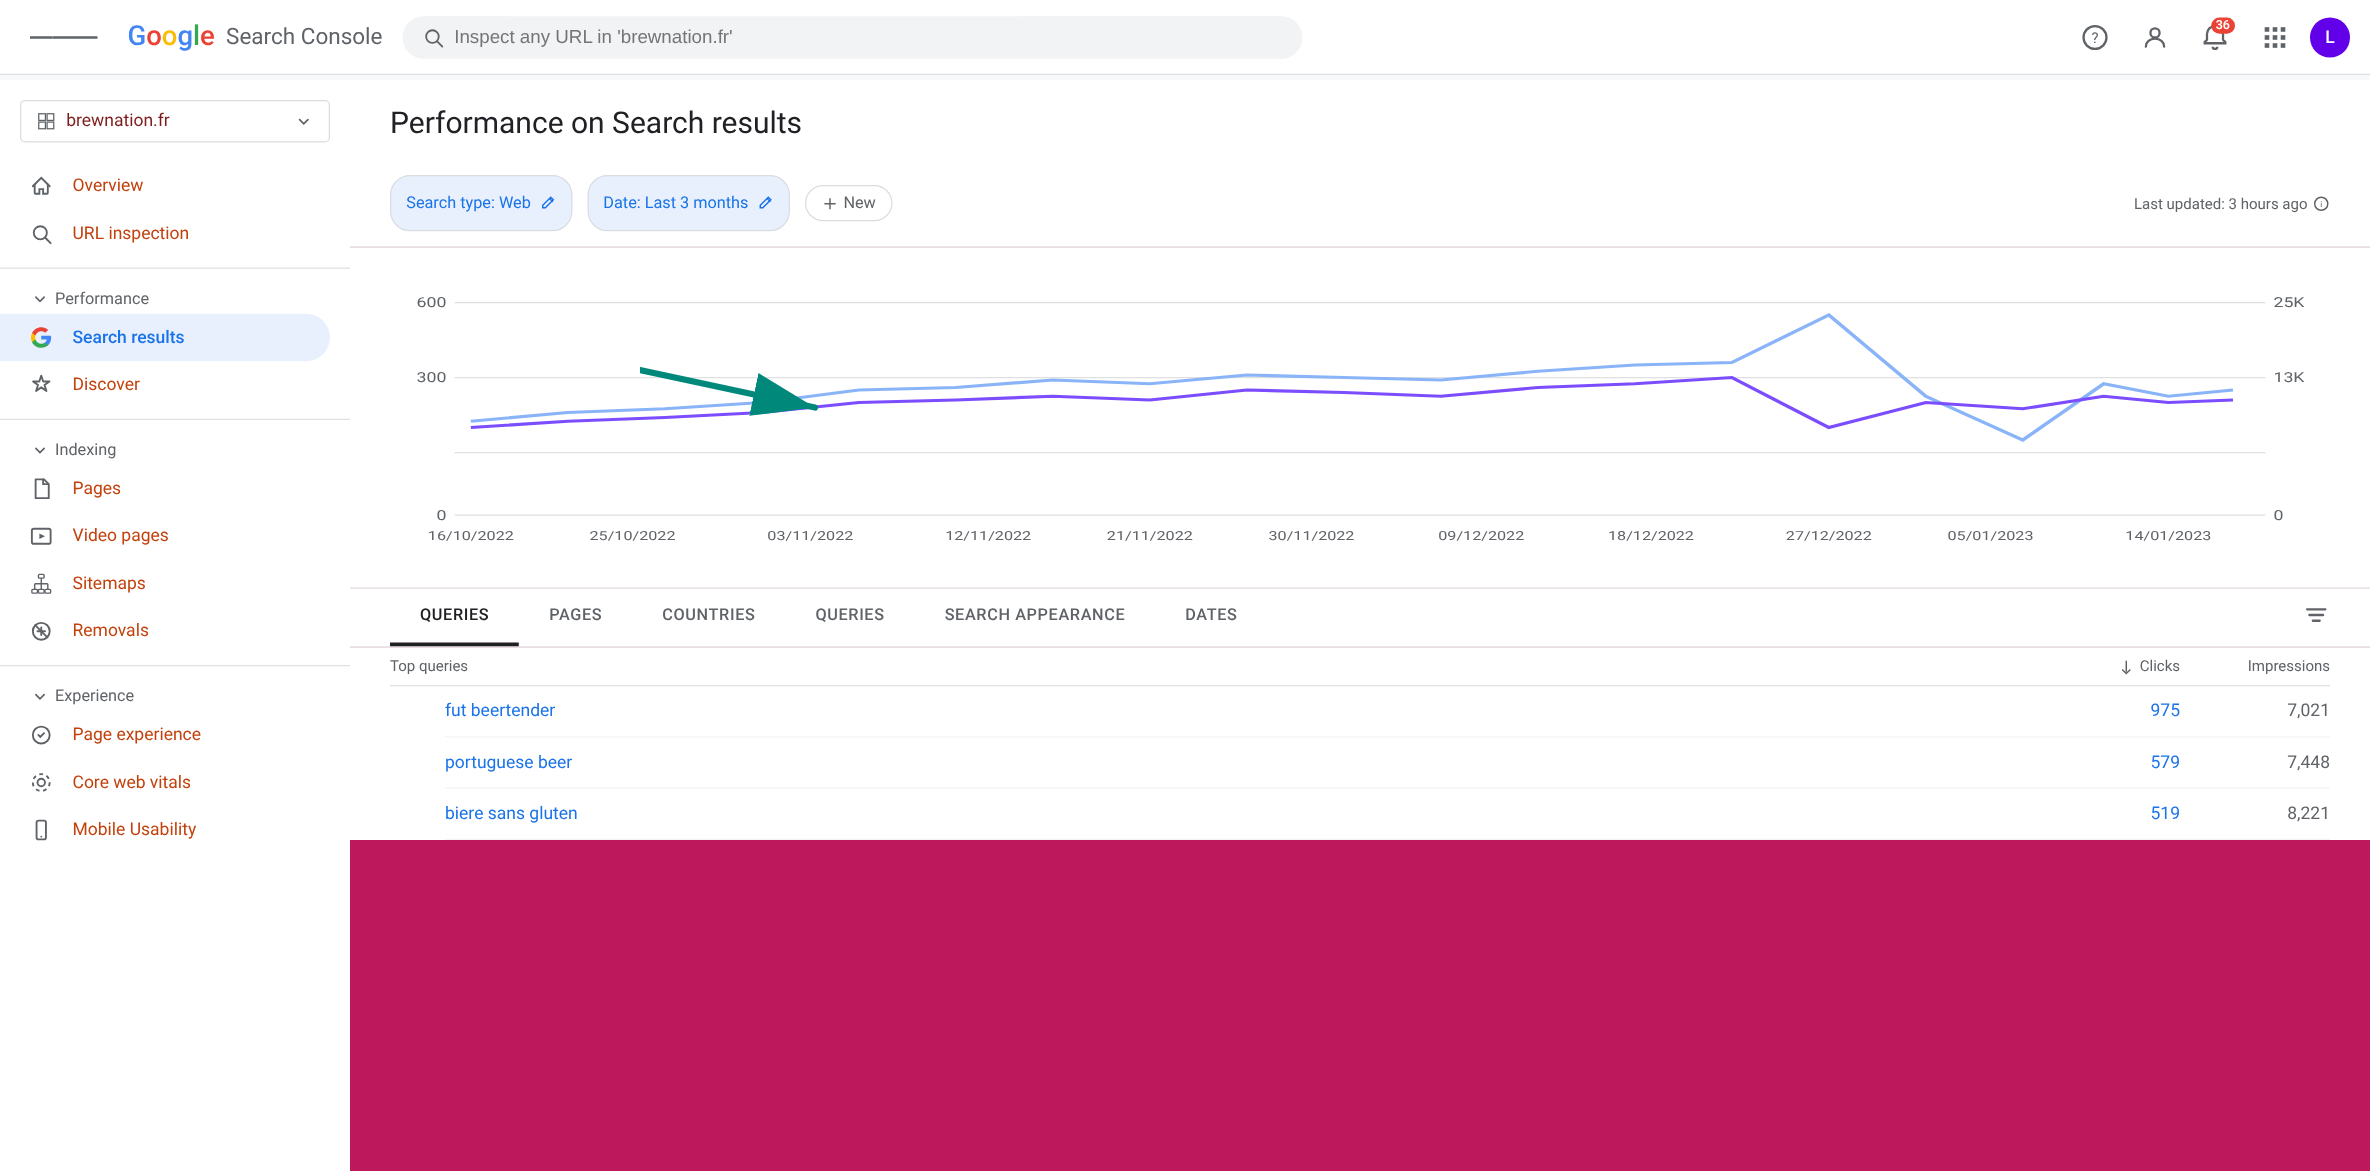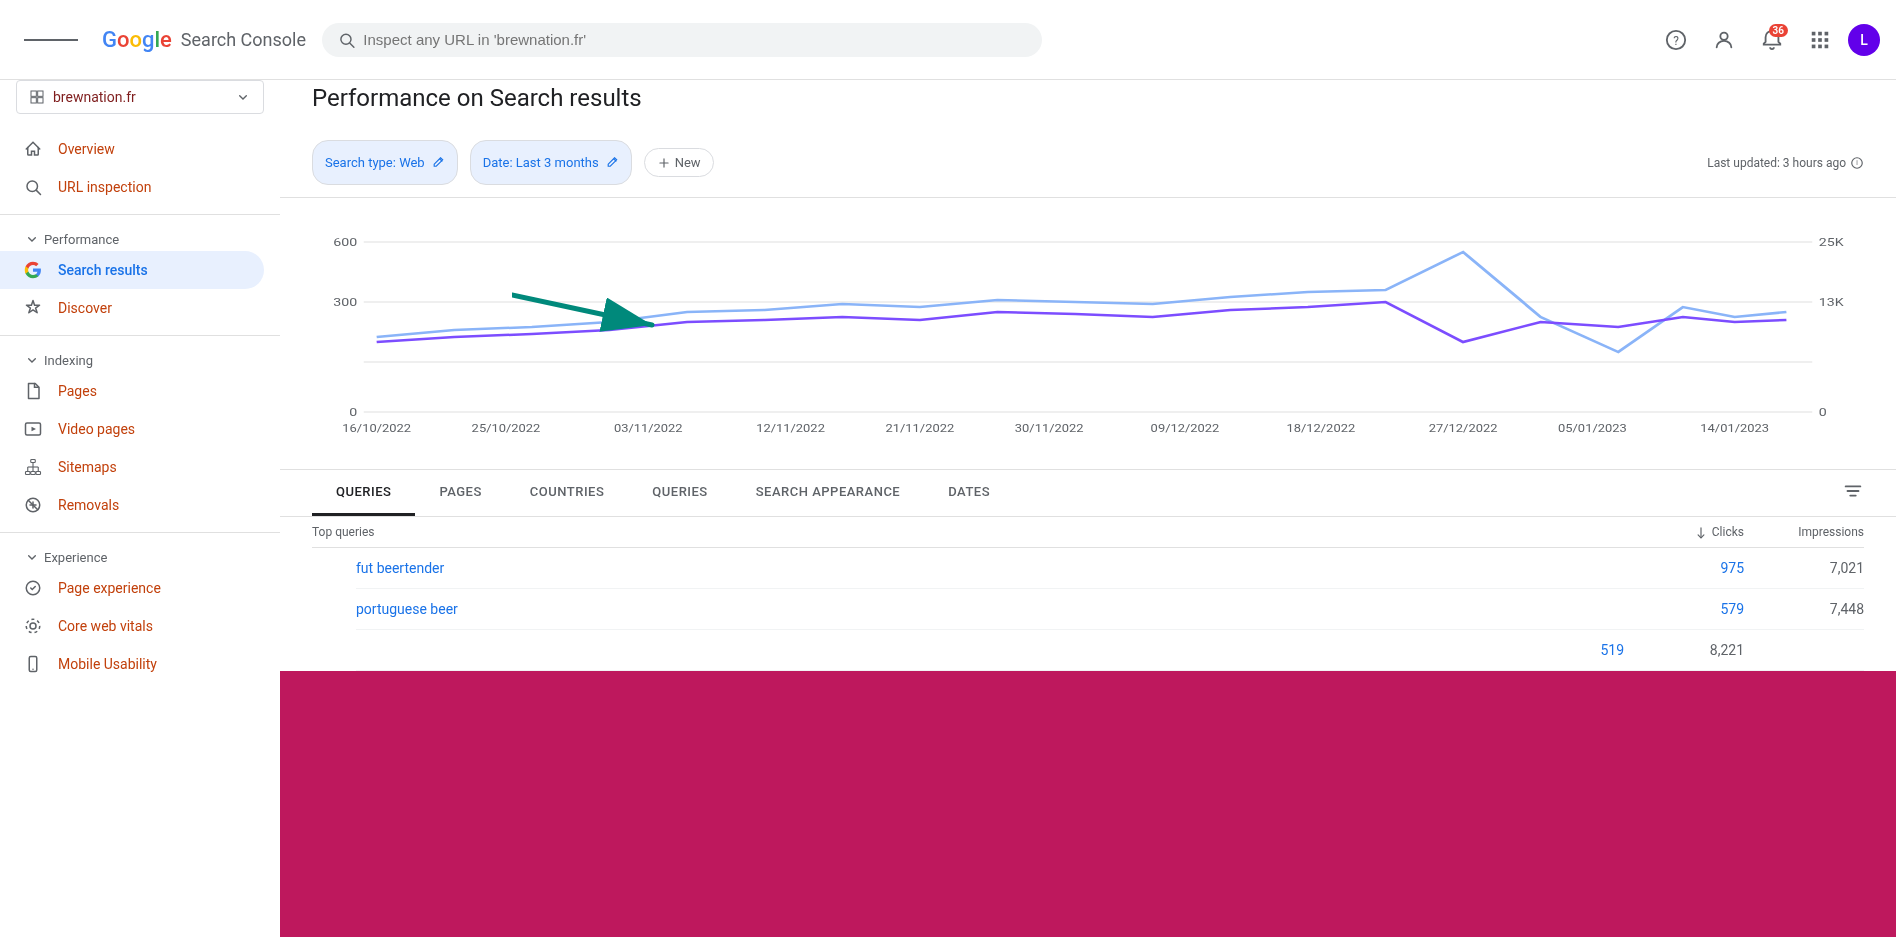--- a/index.html
+++ b/index.html
@@ -1,19 +1,19 @@
 <!DOCTYPE html>
 <html><head>
   <meta charset="utf-8">
   <style>
     * { box-sizing: border-box; margin: 0; padding: 0; }
     body { font-family: 'Google Sans', Roboto, Arial, sans-serif; background: #f8f9fa; color: #202124; font-size: 14px; overflow: hidden; }
     
     
-    .topbar { display: flex; align-items: center; height: 80px; background: #fff; border-bottom: 1px solid #e0e0e0; padding: 0 16px; gap: 16px; position: fixed; top: 0; left: 0; right: 0; z-index: 100; }
+    .topbar { display: flex; align-items: center; height: 60px; background: #fff; border-bottom: 1px solid #e0e0e0; padding: 0 16px; gap: 16px; position: fixed; top: 0; left: 0; right: 0; z-index: 100; }
     .hamburger { cursor: pointer; padding: 8px; border-radius: 50%; display: flex; align-items: center; justify-content: center; }
     .hamburger span { display: block; width: 18px; height: 2px; background: #5f6368; margin: 3px 0; }
     .logo-area { display: flex; align-items: center; gap: 4px; }
     .logo-google { font-size: 22px; font-weight: 500; }
     .logo-g { color: #4285f4; }
     .logo-o1 { color: #ea4335; }
     .logo-o2 { color: #fbbc05; }
     .logo-g2 { color: #4285f4; }
     .logo-l { color: #34a853; }
     .logo-e { color: #ea4335; }
@@ -389,19 +389,22 @@
 
       <div class="table-row">
         <div>
           <a class="query-link" href="#">portuguese beer</a>
         </div>
         <div class="cell-number cell-clicks">579</div>
         <div class="cell-number cell-impressions">7,448</div>
       </div>
 
       <div class="table-row">
+        <div>
+          <a class="query-link" href="#">biere sans gluten</a>
+        </div>
         <div class="cell-number cell-clicks">519</div>
         <div class="cell-number cell-impressions">8,221</div>
       </div>
 
     </div>
   </div>
 </div>
 
 </body></html>

